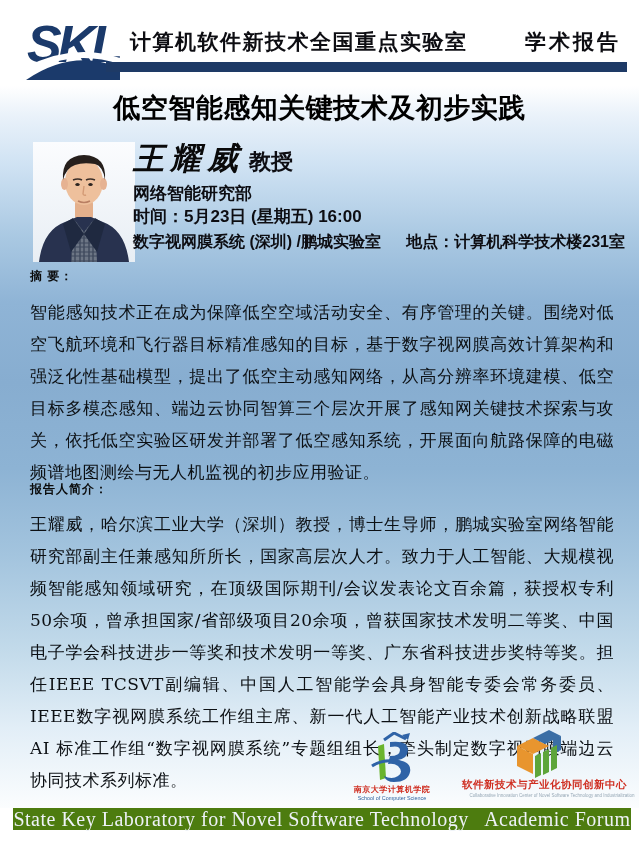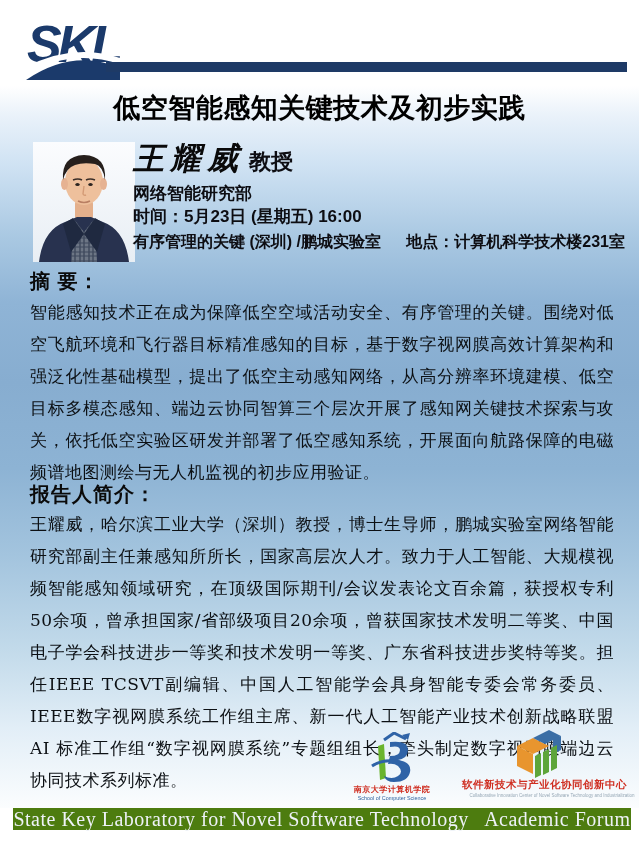--- a/index.html
+++ b/index.html
@@ -62,21 +62,21 @@
   .dept-label, .time-label { font-size: 17px; font-weight: bold; color: #0d0d12; white-space: nowrap; }
 
   .affil-row {
     position: absolute; left: 133px; top: 146px; width: 492px;
     display: flex; justify-content: space-between; align-items: baseline;
   }
   .affil-label, .location-label { font-size: 16px; font-weight: bold; color: #0d0d12; white-space: nowrap; }
 
   .section-heading {
     position: absolute; left: 30px;
-    font-size: 20px; font-weight: bold; color: #0a0a0a; letter-spacing: 1px;
+    font-size: 12px; font-weight: bold; color: #0a0a0a; letter-spacing: 1px;
     white-space: nowrap;
   }
   .abstract-heading { top: 182px; }
   .bio-heading { top: 395px; }
 
   .body-text {
     position: absolute; left: 30px; width: 584px;
     font-family: "DejaVu Serif", "Liberation Serif", serif;
     font-size: 17px; line-height: 32px; letter-spacing: 0.5px;
     text-align: justify; color: #0c1014;
@@ -110,20 +110,22 @@
 <body>
 
 <div class="page">
 
   <div class="header">
     <svg class="skl-logo" viewBox="0 0 94 66" xmlns="http://www.w3.org/2000/svg">
       <text x="1" y="48" font-family="Liberation Sans, sans-serif" font-size="52" font-weight="bold" font-style="italic" fill="#1b3a6b" letter-spacing="-4">SKL</text>
       <path d="M -6 60 Q 47 28 102 50" stroke="#ffffff" stroke-width="6" fill="none"></path>
       <path d="M 0 66 Q 47 34 94 54 L 94 66 Z" fill="#1b3a6b"></path>
     </svg>
+    <div class="lab-name">计算机软件新技术全国重点实验室</div>
+    <div class="forum-label">学术报告</div>
     <div class="header-bar"></div>
   </div>
 
   <div class="content">
 
     <div class="talk-title">低空智能感知关键技术及初步实践</div>
 
     <svg class="photo" viewBox="0 0 102 120" xmlns="http://www.w3.org/2000/svg">
       <defs>
         <linearGradient id="phbg" x1="0" y1="0" x2="0" y2="1">
@@ -166,21 +168,21 @@
     <div class="speaker-name-row">
       <span class="speaker-name">王耀威</span><span class="speaker-title">教授</span>
     </div>
 
     <div class="dept-time-row">
       <span class="dept-label">网络智能研究部</span>
       <span class="time-label">时间：5月23日 (星期五) 16:00</span>
     </div>
 
     <div class="affil-row">
-      <span class="affil-label">有序管理的关键 (深圳) /鹏城实验室</span>
+      <span class="affil-label">数字视网膜系统 (深圳) /鹏城实验室</span>
       <span class="location-label">地点：计算机科学技术楼231室</span>
     </div>
 
     <div class="section-heading abstract-heading">摘 要：</div>
     <div class="body-text abstract-body">智能感知技术正在成为保障低空空域活动安全、有序管理的关键。围绕对低空飞航环境和飞行器目标精准感知的目标，基于数字视网膜高效计算架构和强泛化性基础模型，提出了低空主动感知网络，从高分辨率环境建模、低空目标多模态感知、端边云协同智算三个层次开展了感知网关键技术探索与攻关，依托低空实验区研发并部署了低空感知系统，开展面向航路保障的电磁频谱地图测绘与无人机监视的初步应用验证。</div>
 
     <div class="section-heading bio-heading">报告人简介：</div>
     <div class="body-text bio-body">王耀威，哈尔滨工业大学（深圳）教授，博士生导师，鹏城实验室网络智能研究部副主任兼感知所所长，国家高层次人才。致力于人工智能、大规模视频智能感知领域研究，在顶级国际期刊/会议发表论文百余篇，获授权专利50余项，曾承担国家/省部级项目20余项，曾获国家技术发明二等奖、中国电子学会科技进步一等奖和技术发明一等奖、广东省科技进步奖特等奖。担任IEEE TCSVT副编辑、中国人工智能学会具身智能专委会常务委员、IEEE数字视网膜系统工作组主席、新一代人工智能产业技术创新战略联盟 AI 标准工作组“数字视网膜系统”专题组组长，牵头制定数字视网膜端边云协同技术系列标准。</div>
 
     <div class="logo-block nju-logo-block">

